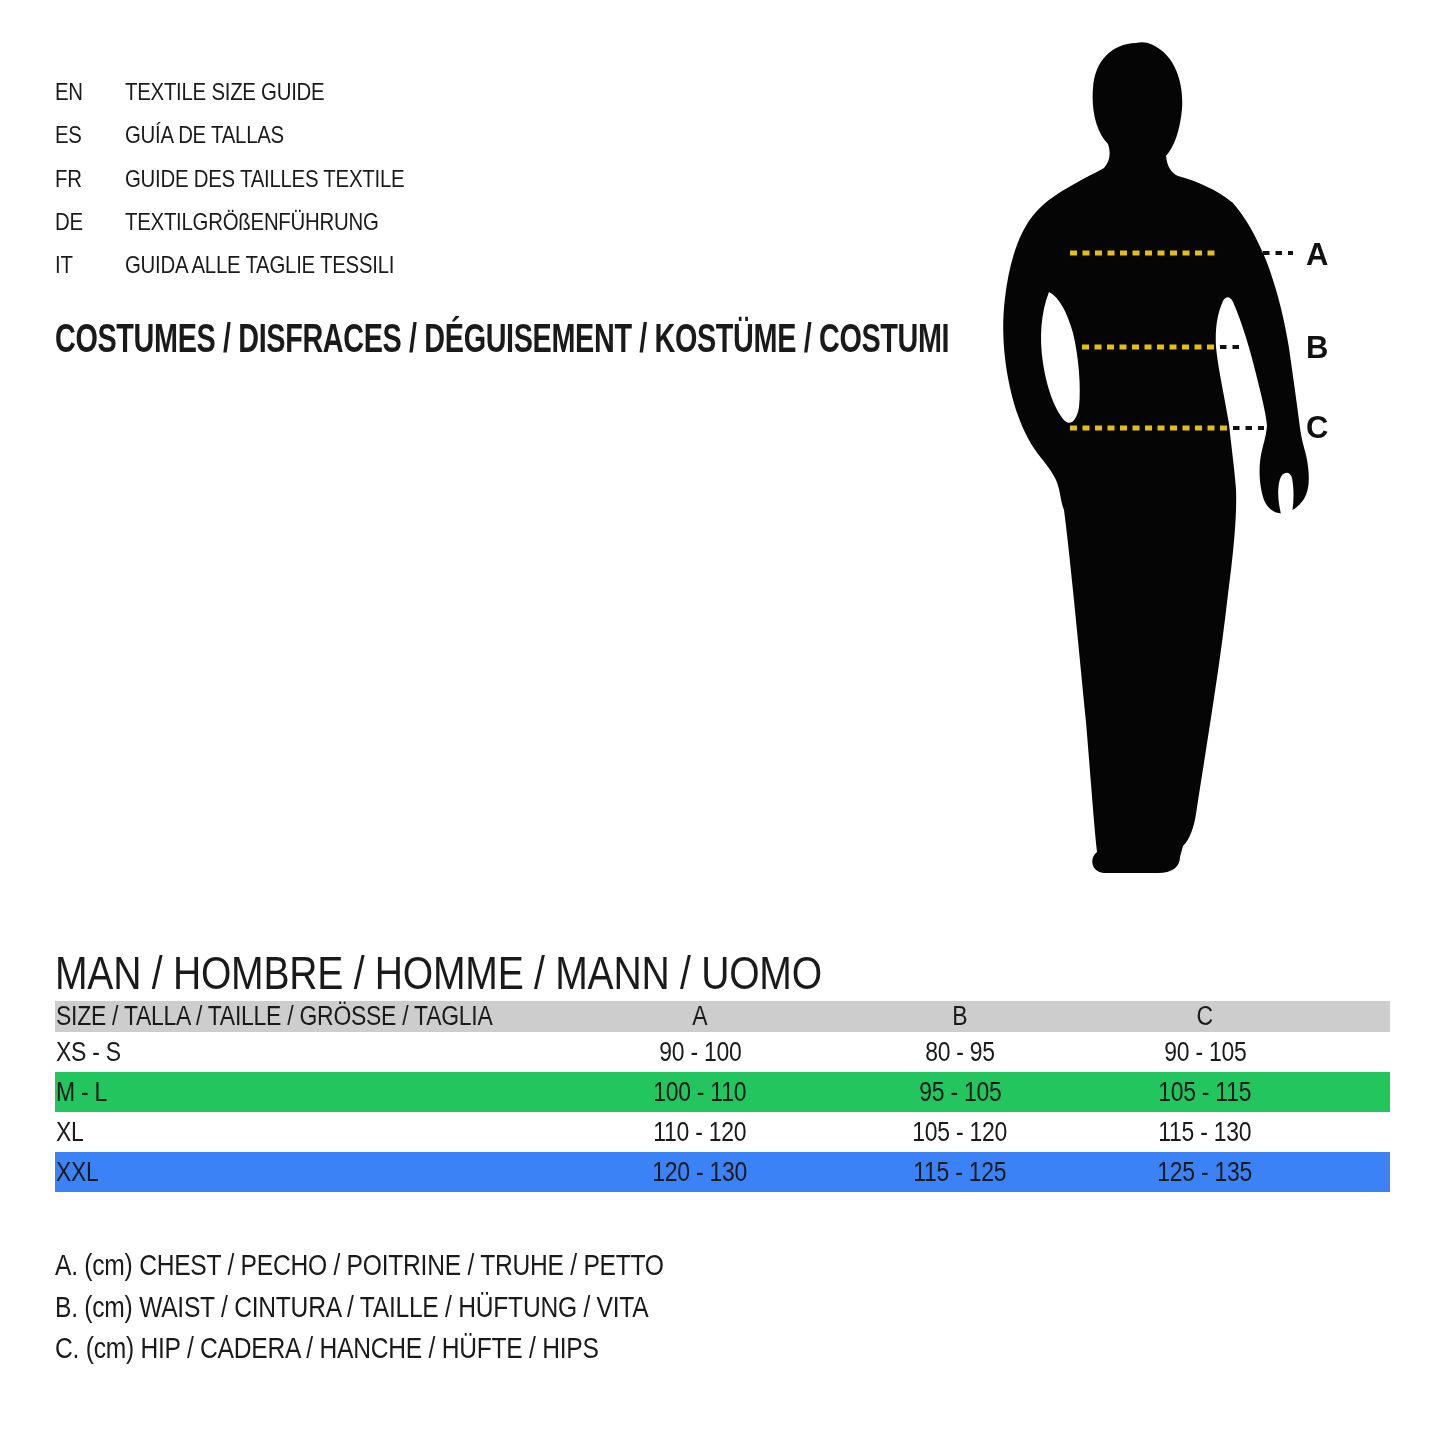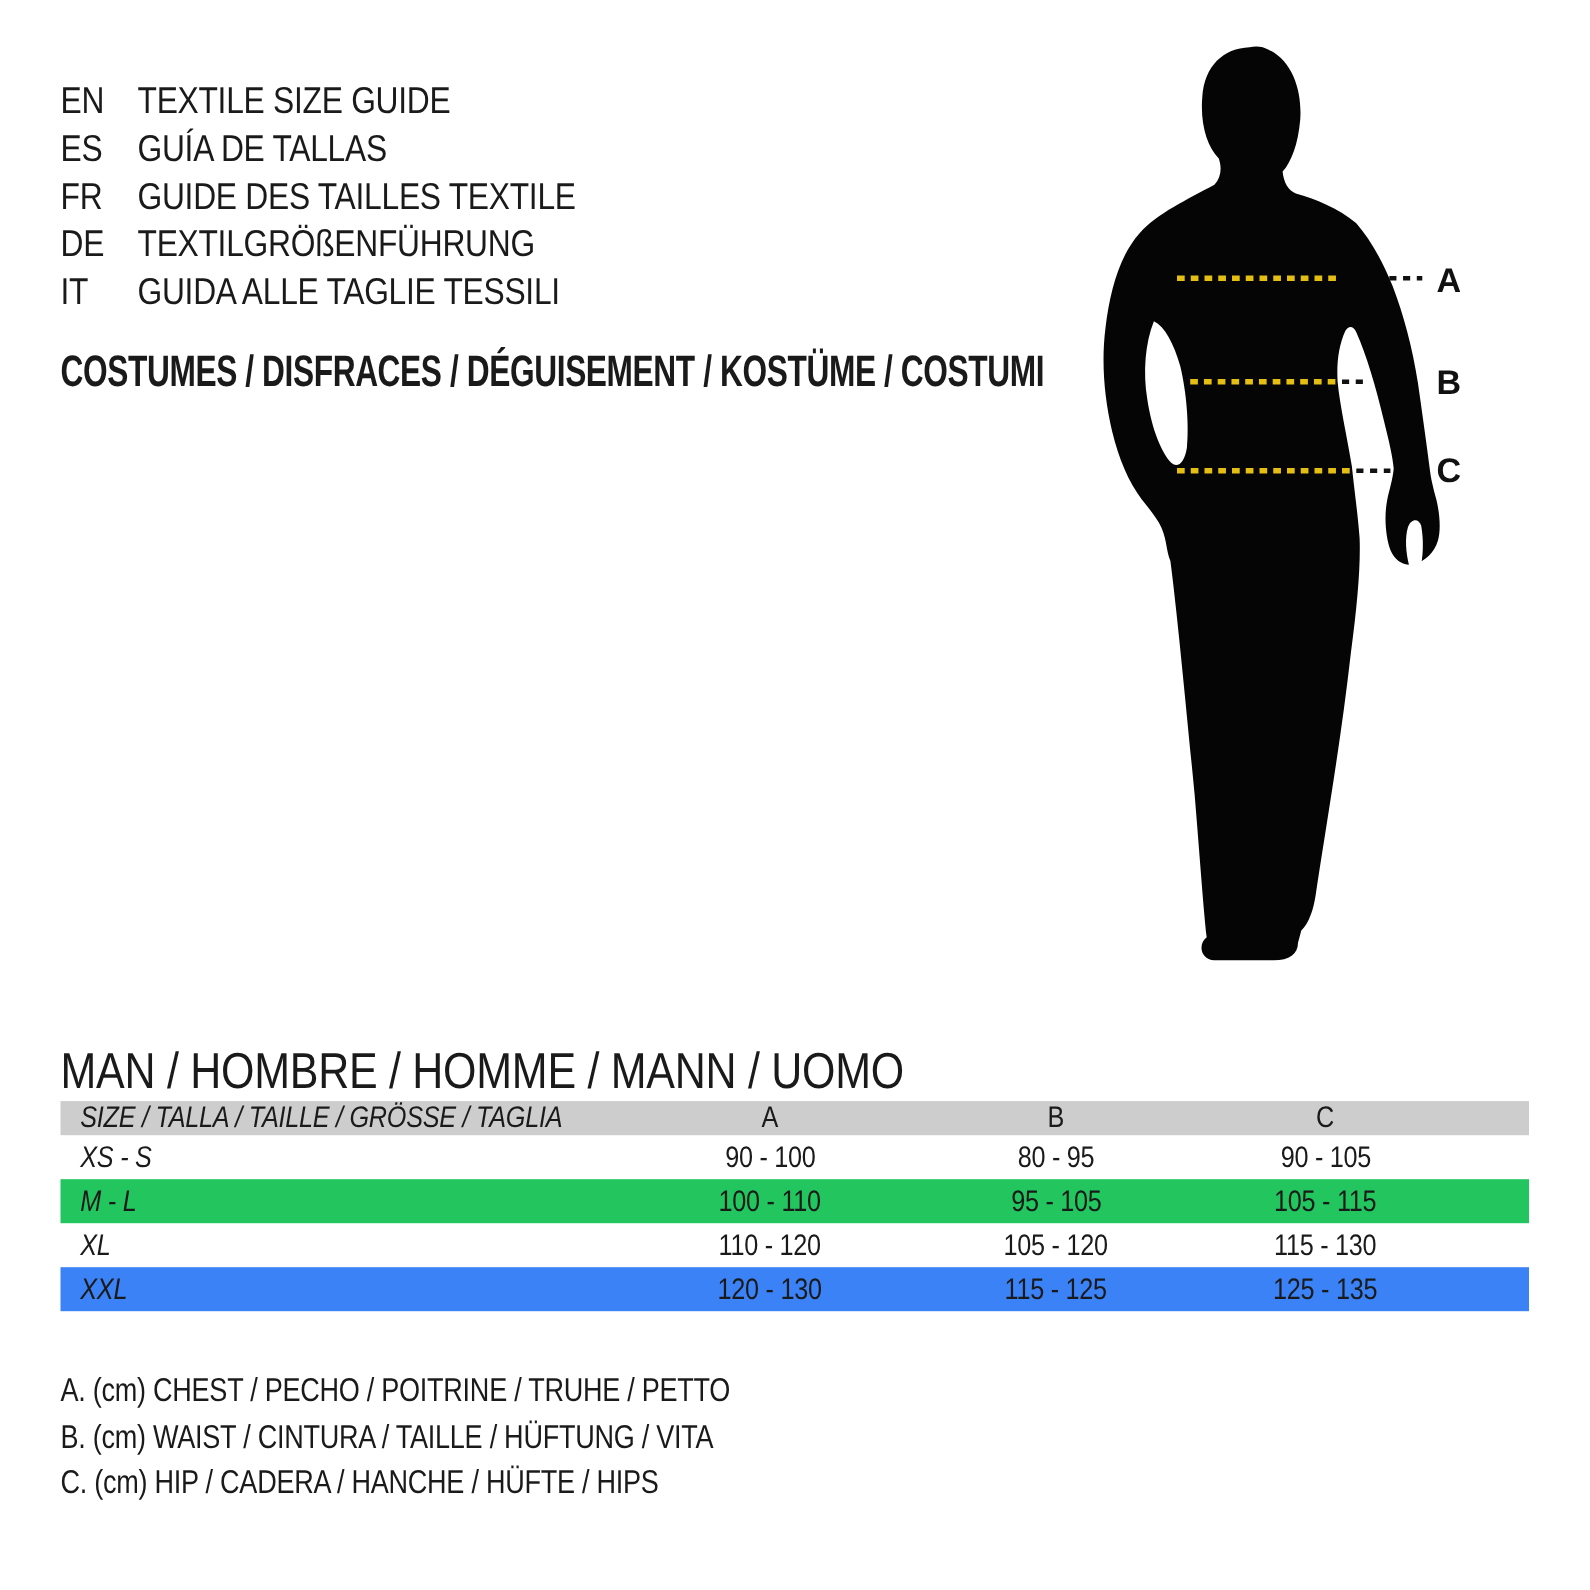--- a/index.html
+++ b/index.html
@@ -7,40 +7,40 @@
     width:1445px; height:1445px; position:relative;
     background:#ffffff; overflow:hidden;
     font-family:"Liberation Sans","DejaVu Sans",sans-serif;
     color:#1a1a1a;
     -webkit-font-smoothing:antialiased;
   }
   .cond  { display:inline-block; transform:scaleX(0.85); transform-origin:0 50%; white-space:nowrap; letter-spacing:-0.3px; }
   .condc { display:inline-block; transform:scaleX(0.85); transform-origin:50% 50%; white-space:nowrap; letter-spacing:-0.3px; }
 
   
-  .lang-row { position:absolute; left:55px; height:40px; display:flex; align-items:center; font-size:34px; }
+  .lang-row { position:absolute; left:55px; height:40px; display:flex; align-items:center; font-size:24px; }
   .lang-code  { display:inline-block; width:70px; flex:0 0 70px; }
   
   .category { position:absolute; left:55px; top:316px; font-size:40px; font-weight:700; }
   .category .cond { transform:scaleX(0.72); letter-spacing:-0.5px; }
 
   
   .figure-wrap { position:absolute; left:950px; top:30px; width:470px; height:870px; }
   .figure-wrap svg { display:block; width:100%; height:100%; }
   .figure-wrap text { font-family:"Liberation Sans","DejaVu Sans",sans-serif; font-weight:700; font-size:31px; fill:#111111; }
 
   
   .section-title { position:absolute; left:55px; top:946px; font-size:46px;text-decoration:underline; }
 
   
   .size-table { position:absolute; left:55px; top:1001px; width:1335px; font-size:27px; }
   .t-row { display:grid; grid-template-columns:445px 400px 120px 370px; align-items:center; }
   .t-head { height:31px; line-height:31px; }
   .t-data { height:40px; line-height:33px; }
-  .t-cell-label { text-align:left; padding-left:18px;font-style:italic; }
+  .t-cell-label { text-align:left; padding-left:1px; }
   .t-cell-val { text-align:center; }
 
   
   .legend-row { position:absolute; left:55px; height:36px; display:flex; align-items:flex-start; font-size:30px; }
   .legend-row .cond { transform:scaleX(0.82); }
 </style>
 </head>
 <body>
 
 <div>

